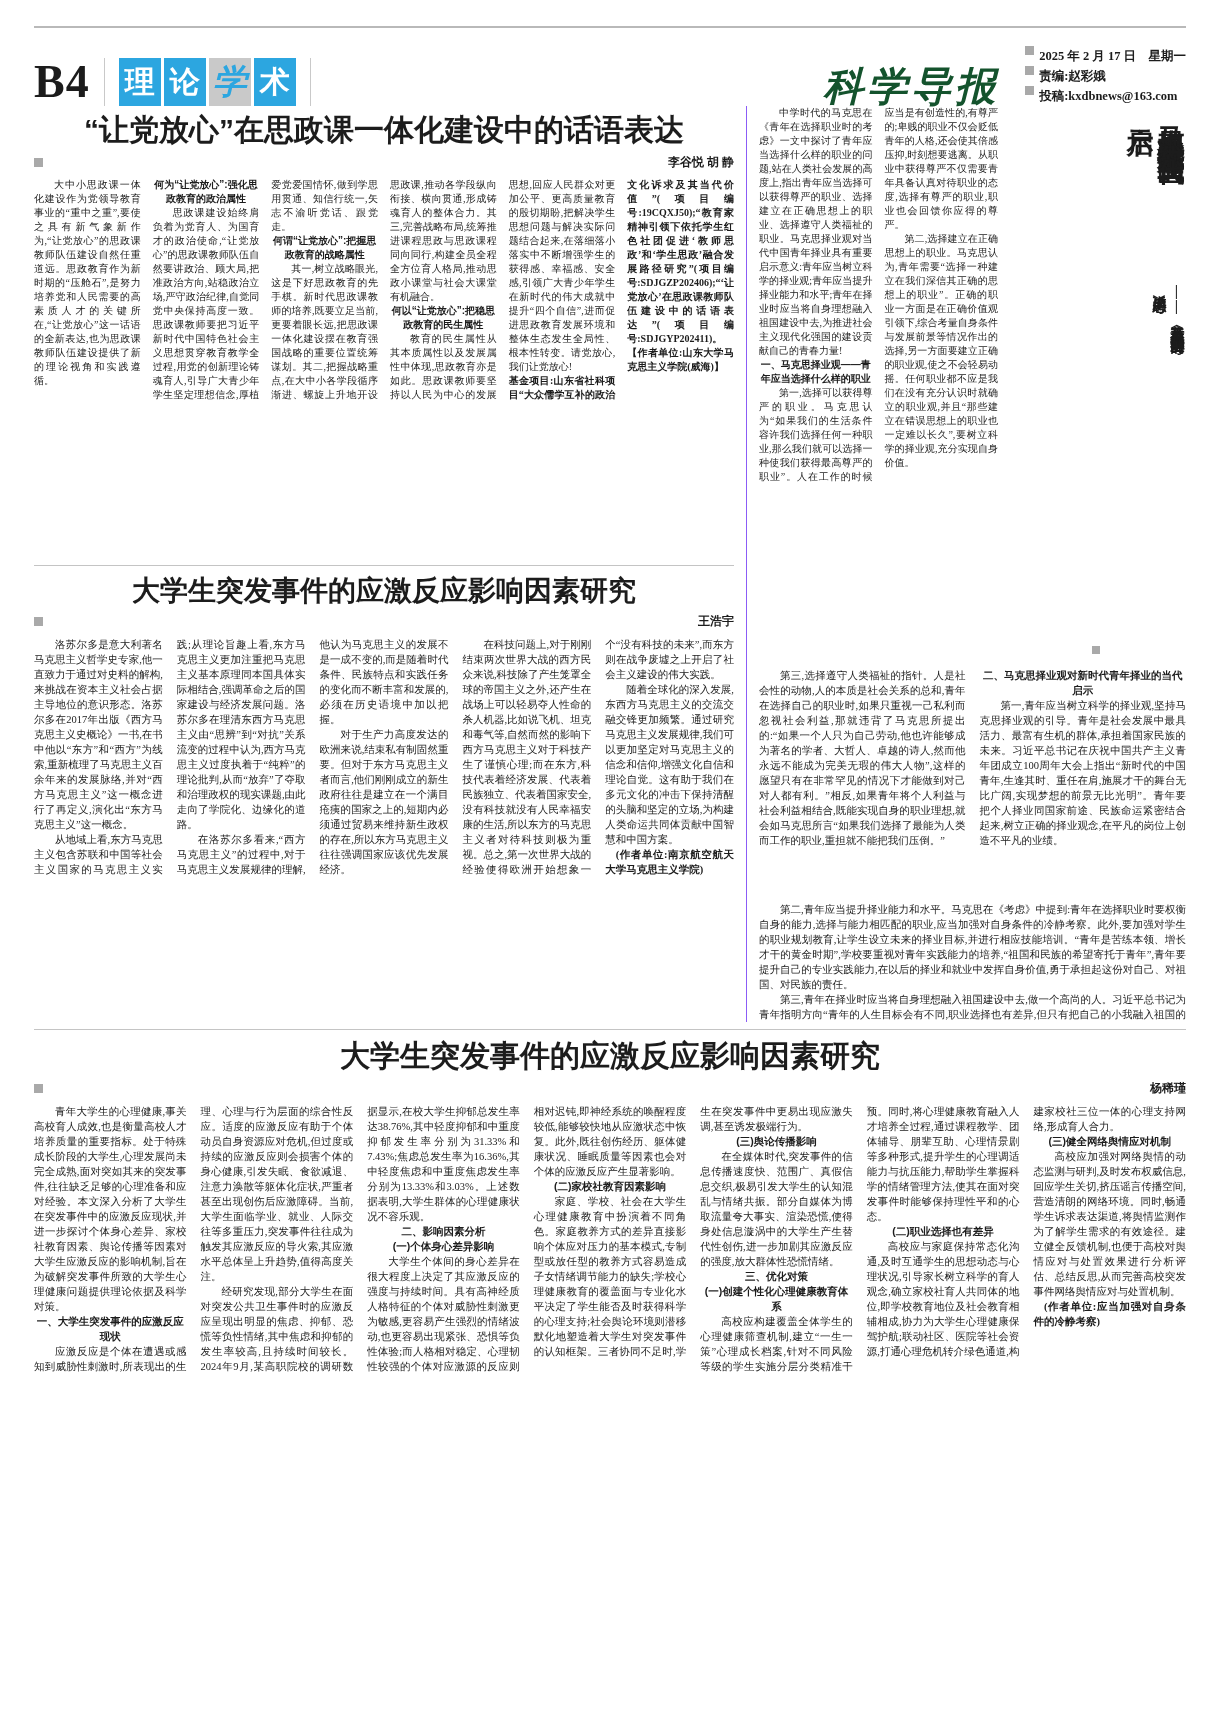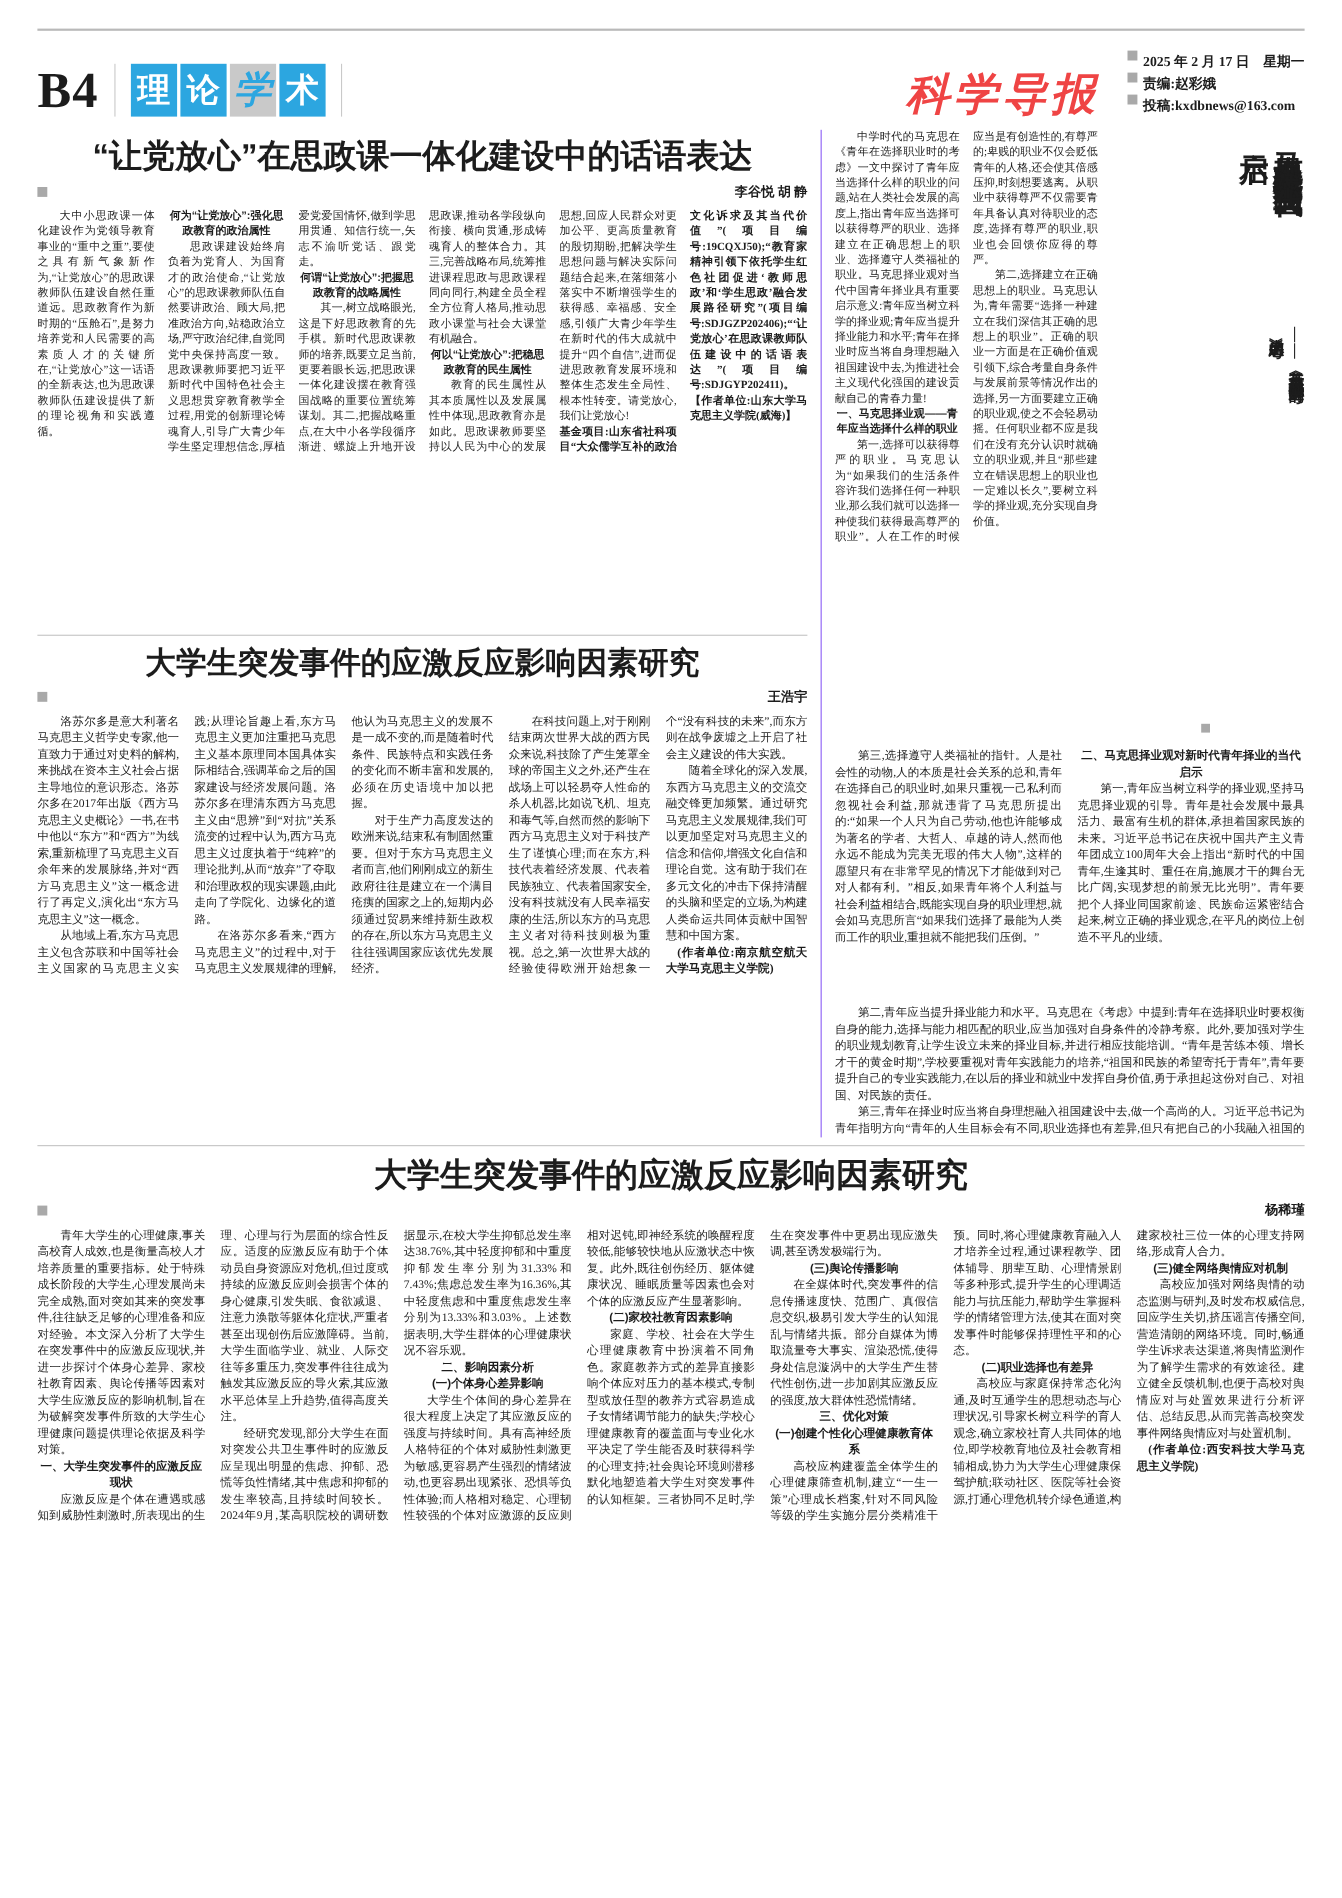--- a/index.html
+++ b/index.html
@@ -1,30 +1,30 @@
 <!DOCTYPE html>
 <html><head>
 <meta charset="utf-8">
 <style>
   html,body{margin:0;padding:0;background:#f2f2f2;}
   .page{width:1220px;height:1725px;background:#ffffff;margin:0 auto;position:relative;
         box-sizing:border-box;padding:26px 34px 10px 34px;overflow:hidden;
         font-family:"Liberation Serif","DejaVu Serif",serif;color:#1c1c1c;}
   .toprule{border-top:2px solid #b9b9b9;margin-bottom:6px;}
   
-  .hdr{display:flex;align-items:flex-end;justify-content:space-between;height:72px;margin-bottom:12px;}
+  .hdr{display:flex;align-items:flex-end;justify-content:space-between;height:72px;margin-bottom:0;}
   .hdr-left{display:flex;align-items:center;gap:14px;}
   .pageno{font-size:46px;font-weight:bold;letter-spacing:1px;line-height:1;}
   .logo{display:flex;gap:3px;border-left:1px solid #c9c9c9;border-right:1px solid #c9c9c9;padding:0 14px;}
   .tile{width:42px;height:48px;display:flex;align-items:center;justify-content:center;
         font-family:"Liberation Sans","DejaVu Sans",sans-serif;font-weight:bold;font-size:30px;}
   .tile.blue{background:#2ca6e0;color:#ffffff;}
   .tile.gray{background:#c9c9c9;color:#2ca6e0;font-family:"DejaVu Serif",serif;font-style:italic;font-size:34px;}
   .hdr-right{display:flex;align-items:flex-end;gap:26px;}
-  .masthead{color:#ef4444;font-size:40px;font-weight:bold;font-style:italic;
+  .masthead{color:#14532d;font-size:40px;font-weight:bold;font-style:italic;
             font-family:"DejaVu Serif","Liberation Serif",serif;letter-spacing:4px;line-height:1;}
   .meta{font-size:12.5px;font-weight:bold;line-height:20px;font-family:"Liberation Serif",serif;}
   .meta .row{display:flex;gap:5px;}
   .sq{display:inline-block;width:9px;height:9px;background:#a9a9a9;flex:0 0 auto;}
   
   .main{display:flex;}
   .leftcol{width:700px;flex:0 0 700px;padding-right:12px;border-right:1px solid #8b5cf6;}
   .rail{flex:1;padding-left:12px;}
   .hdiv{border-top:1px solid #c4c4c4;margin:7px 0 6px 0;}
   
@@ -184,16 +184,16 @@
         <p class="it-p">家庭、学校、社会在大学生心理健康教育中扮演着不同角色。家庭教养方式的差异直接影响个体应对压力的基本模式,专制型或放任型的教养方式容易造成子女情绪调节能力的缺失;学校心理健康教育的覆盖面与专业化水平决定了学生能否及时获得科学的心理支持;社会舆论环境则潜移默化地塑造着大学生对突发事件的认知框架。三者协同不足时,学生在突发事件中更易出现应激失调,甚至诱发极端行为。</p>
         <h4 class="it-h">(三)舆论传播影响</h4>
         <p class="it-p">在全媒体时代,突发事件的信息传播速度快、范围广、真假信息交织,极易引发大学生的认知混乱与情绪共振。部分自媒体为博取流量夸大事实、渲染恐慌,使得身处信息漩涡中的大学生产生替代性创伤,进一步加剧其应激反应的强度,放大群体性恐慌情绪。</p>
         <h4 class="it-h">三、优化对策</h4>
         <h4 class="it-h">(一)创建个性化心理健康教育体系</h4>
         <p class="it-p">高校应构建覆盖全体学生的心理健康筛查机制,建立“一生一策”心理成长档案,针对不同风险等级的学生实施分层分类精准干预。同时,将心理健康教育融入人才培养全过程,通过课程教学、团体辅导、朋辈互助、心理情景剧等多种形式,提升学生的心理调适能力与抗压能力,帮助学生掌握科学的情绪管理方法,使其在面对突发事件时能够保持理性平和的心态。</p>
         <h4 class="it-h">(二)职业选择也有差异</h4>
         <p class="it-p">高校应与家庭保持常态化沟通,及时互通学生的思想动态与心理状况,引导家长树立科学的育人观念,确立家校社育人共同体的地位,即学校教育地位及社会教育相辅相成,协力为大学生心理健康保驾护航;联动社区、医院等社会资源,打通心理危机转介绿色通道,构建家校社三位一体的心理支持网络,形成育人合力。</p>
         <h4 class="it-h">(三)健全网络舆情应对机制</h4>
         <p class="it-p">高校应加强对网络舆情的动态监测与研判,及时发布权威信息,回应学生关切,挤压谣言传播空间,营造清朗的网络环境。同时,畅通学生诉求表达渠道,将舆情监测作为了解学生需求的有效途径。建立健全反馈机制,也便于高校对舆情应对与处置效果进行分析评估、总结反思,从而完善高校突发事件网络舆情应对与处置机制。</p>
-        <p class="it-unit">(作者单位:西安科技大学马克思主义学院)</p>
+        <p class="it-unit">(作者单位:应当加强对自身条件的冷静考察)</p>
       </div>
   </section>
 </div>
 
 </body></html>

